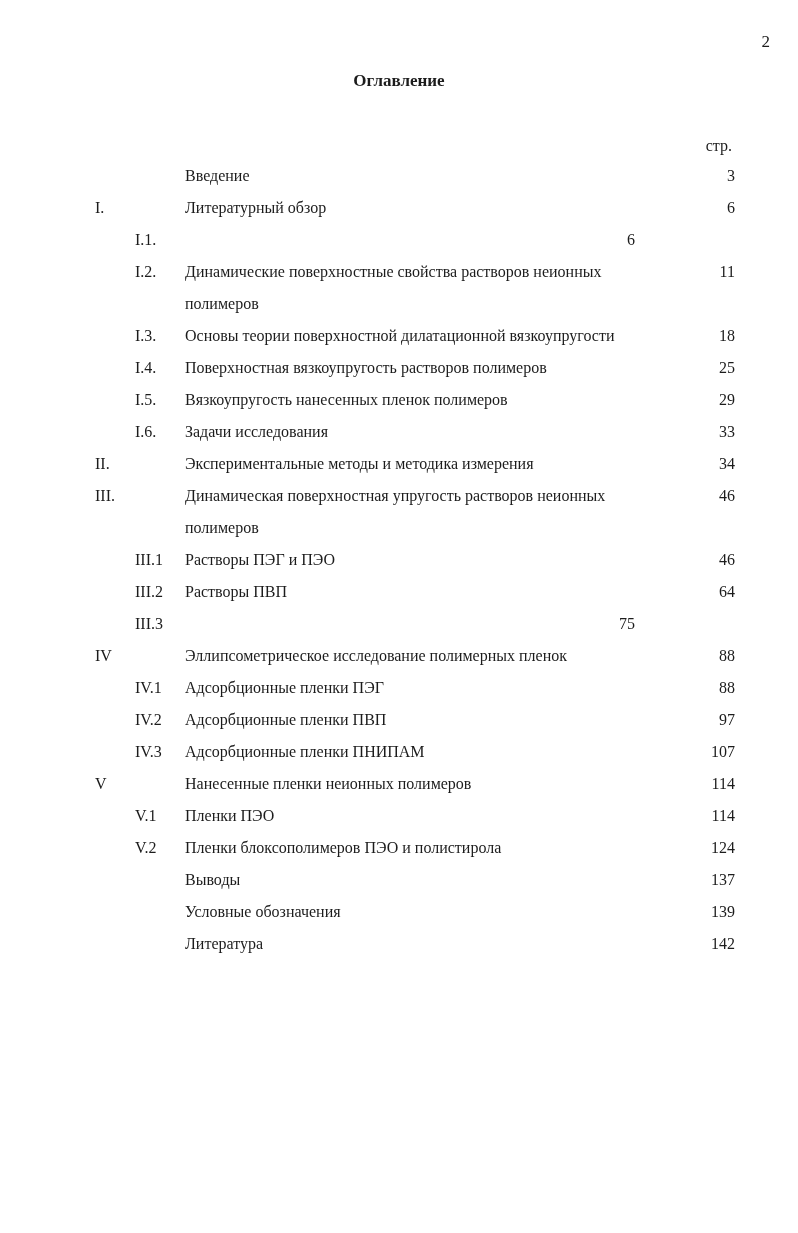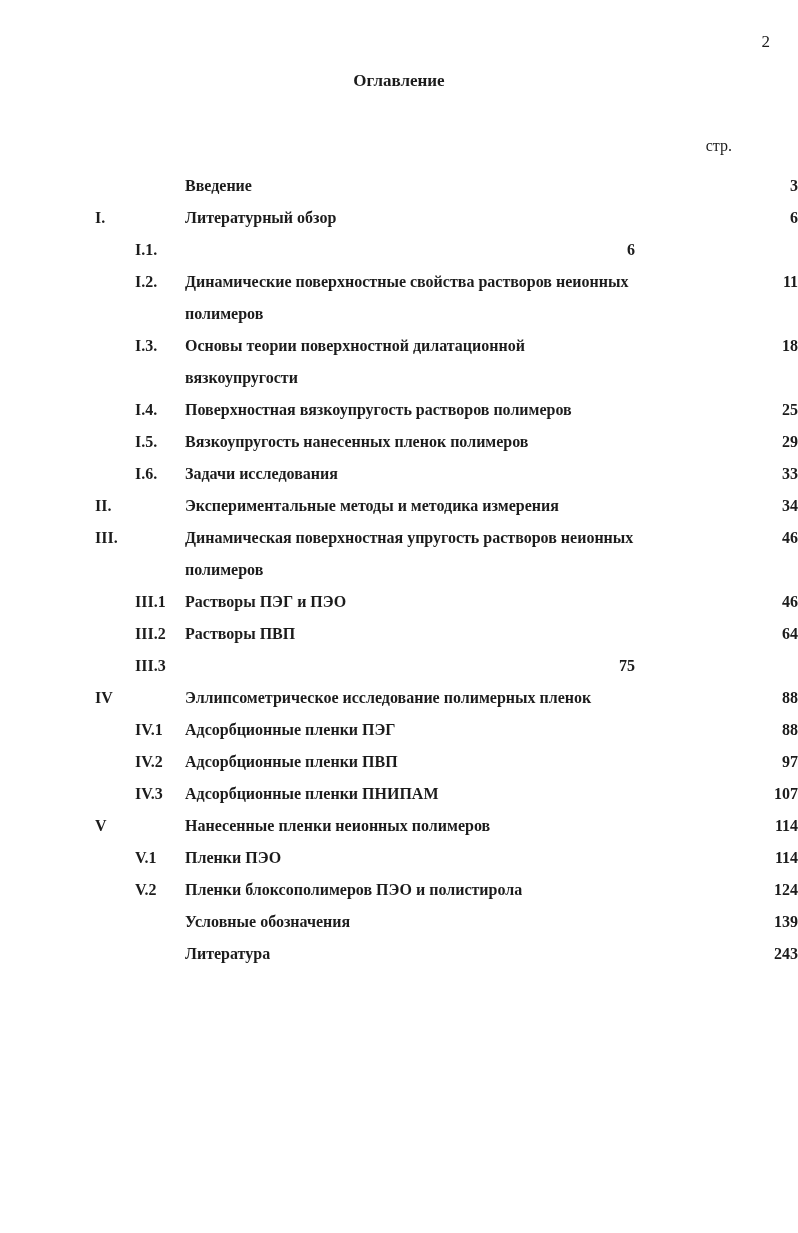--- a/index.html
+++ b/index.html
@@ -33,23 +33,23 @@
     line-height: 22px;
   }
   .col-header {
     margin-top: 42px;
     padding-right: 66px;
     text-align: right;
     font-size: 16px;
     line-height: 24px;
   }
   .toc {
-    margin-top: 12px;
+    margin-top: 2px;
     padding-left: 95px;
-    font-weight: bold;
+    padding-right: 63px;
   }
   .toc-row {
     display: grid;
     grid-template-columns: 40px 50px 450px 1fr;
     align-items: start;
     font-size: 16px;
     line-height: 32px;
   }
   .cell { display: block; }
   .cell.pg { text-align: right; }
@@ -196,28 +196,34 @@
     <span class="cell pg">114</span>
   </div>
 
   <div class="toc-row">
     <span class="cell num"></span>
     <span class="cell sub">V.2</span>
     <span class="cell title">Пленки блоксополимеров ПЭО и полистирола</span>
     <span class="cell pg">124</span>
   </div>
 
+  <div class="toc-row">
+    <span class="cell num"></span>
+    <span class="cell sub"></span>
+    <span class="cell title">Выводы</span>
+    <span class="cell pg">137</span>
+  </div>
 
   <div class="toc-row">
     <span class="cell num"></span>
     <span class="cell sub"></span>
     <span class="cell title">Условные обозначения</span>
     <span class="cell pg">139</span>
   </div>
 
   <div class="toc-row">
     <span class="cell num"></span>
     <span class="cell sub"></span>
     <span class="cell title">Литература</span>
-    <span class="cell pg">243</span>
+    <span class="cell pg">142</span>
   </div>
 </div>
 </div>
 
 </body></html>

